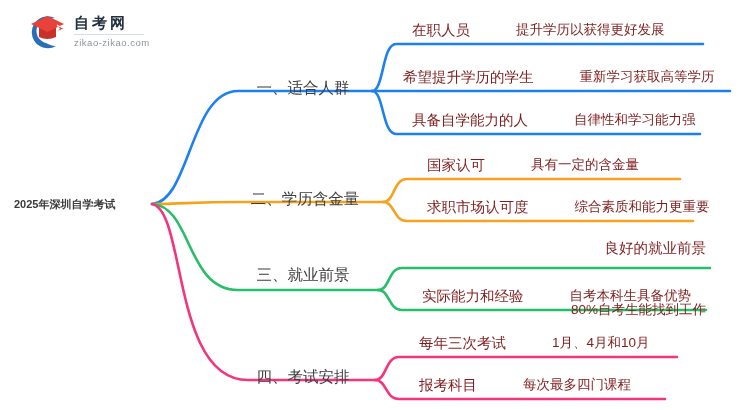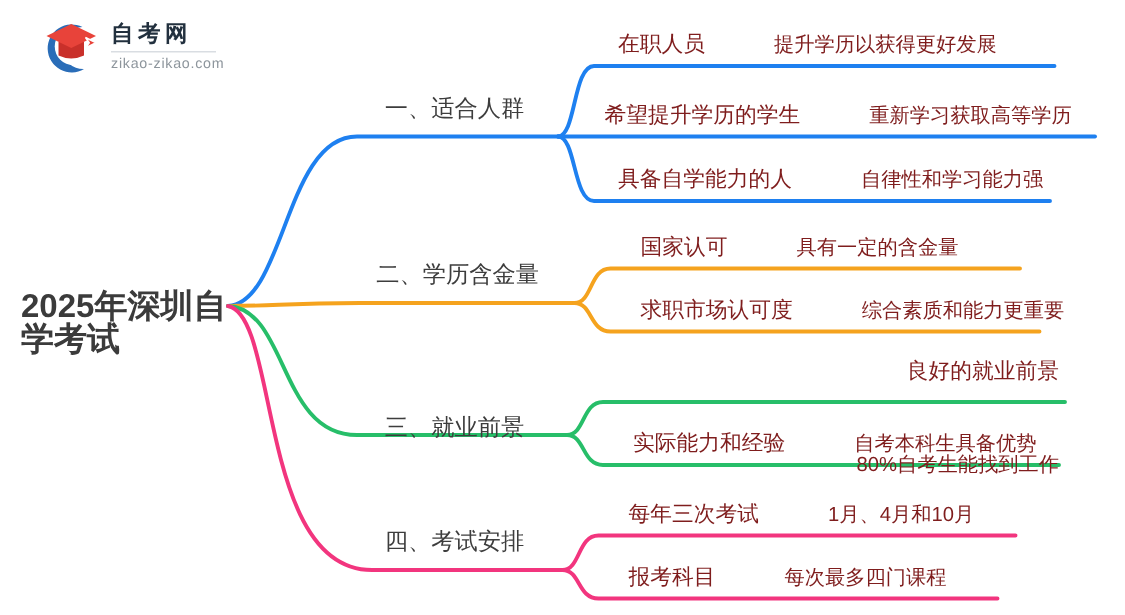--- a/index.html
+++ b/index.html
@@ -19,30 +19,30 @@
   
   .logo{position:absolute;left:26px;top:11px;display:flex;align-items:center;gap:8px;}
   .logo-text{display:flex;flex-direction:column;align-items:flex-start;}
   .logo-title{font-size:15px;font-weight:bold;color:#22303e;letter-spacing:3px;line-height:18px;}
   .logo-sep{width:70px;height:1px;background:#d9dde2;margin:2px 0 2px 0;}
   .logo-domain{font-size:9.5px;color:#8d959c;letter-spacing:.5px;}
 
   
   .root-node{
     position:absolute;left:14px;top:193px;width:138px;
-    font-size:22px;font-weight:600;color:#3b3b3b;line-height:22px;
+    font-size:11px;font-weight:600;color:#3b3b3b;line-height:22px;
     letter-spacing:0;
   }
 
   
   .branch-label{
     position:absolute;width:150px;height:40px;
     display:flex;align-items:flex-end;justify-content:center;
     padding-bottom:8px;box-sizing:border-box;
-    font-size:15.5px;color:#3d3d3d;font-weight:500;white-space:nowrap;
+    font-size:15.5px;color:#3d3d3d;font-weight:500;white-space:nowrap;margin-top:16px;
   }
 
   
   .node-row{
     position:absolute;height:28px;
     display:flex;align-items:flex-end;justify-content:flex-start;
     padding:0 4px 6px 22px;box-sizing:border-box;
     white-space:nowrap;color:#7f1d1d;gap:46px;
   }
   .node-left{font-size:14.5px;line-height:16px;}
@@ -85,21 +85,21 @@
       <span class="logo-title">自考网</span>
       <span class="logo-sep"></span>
       <span class="logo-domain">zikao-zikao.com</span>
     </div>
   </div>
 
   <div class="root-node">2025年深圳自学考试</div>
 
   <div class="branch-label" style="left:228px;top:51px;">一、适合人群</div>
   <div class="branch-label" style="left:230px;top:162px;">二、学历含金量</div>
-  <div class="branch-label" style="left:228px;top:264px;">三、就业前景</div>
+  <div class="branch-label" style="left:228px;top:238px;">三、就业前景</div>
   <div class="branch-label" style="left:228px;top:340px;">四、考试安排</div>
 
   <div class="node-row" style="left:390px;top:16px;width:313px;">
     <span class="node-left">在职人员</span>
     <span class="node-right">提升学历以获得更好发展</span>
   </div>
   <div class="node-row" style="left:382px;top:63px;width:348px;padding-left:21px;">
     <span class="node-left">希望提升学历的学生</span>
     <span class="node-right">重新学习获取高等学历</span>
   </div>

